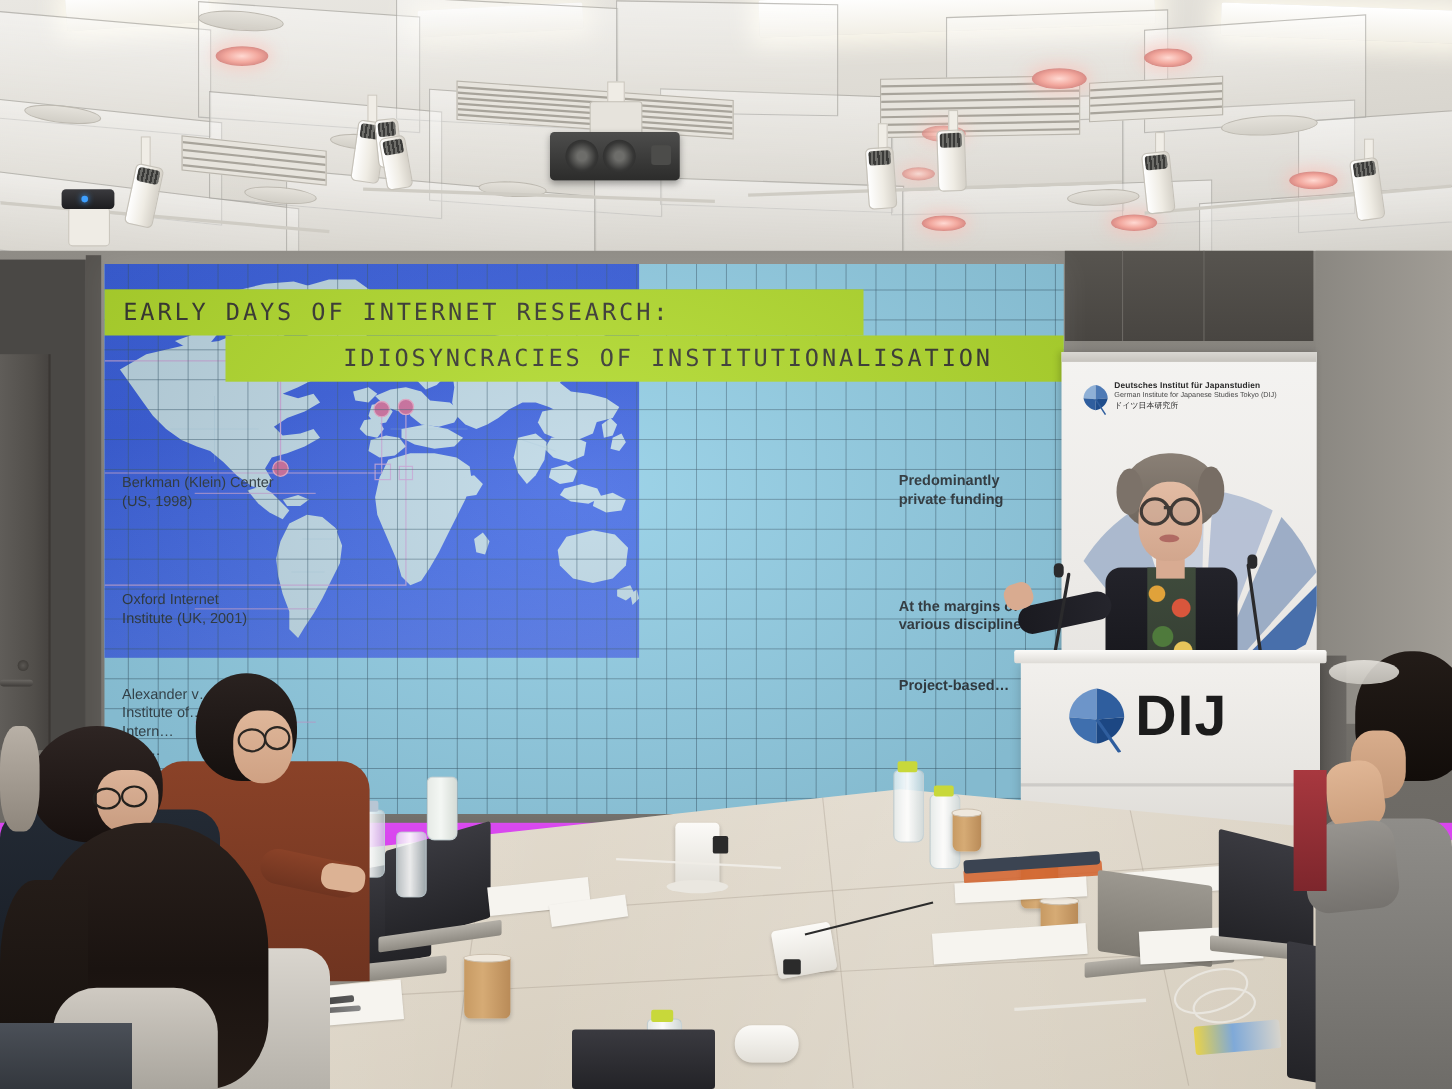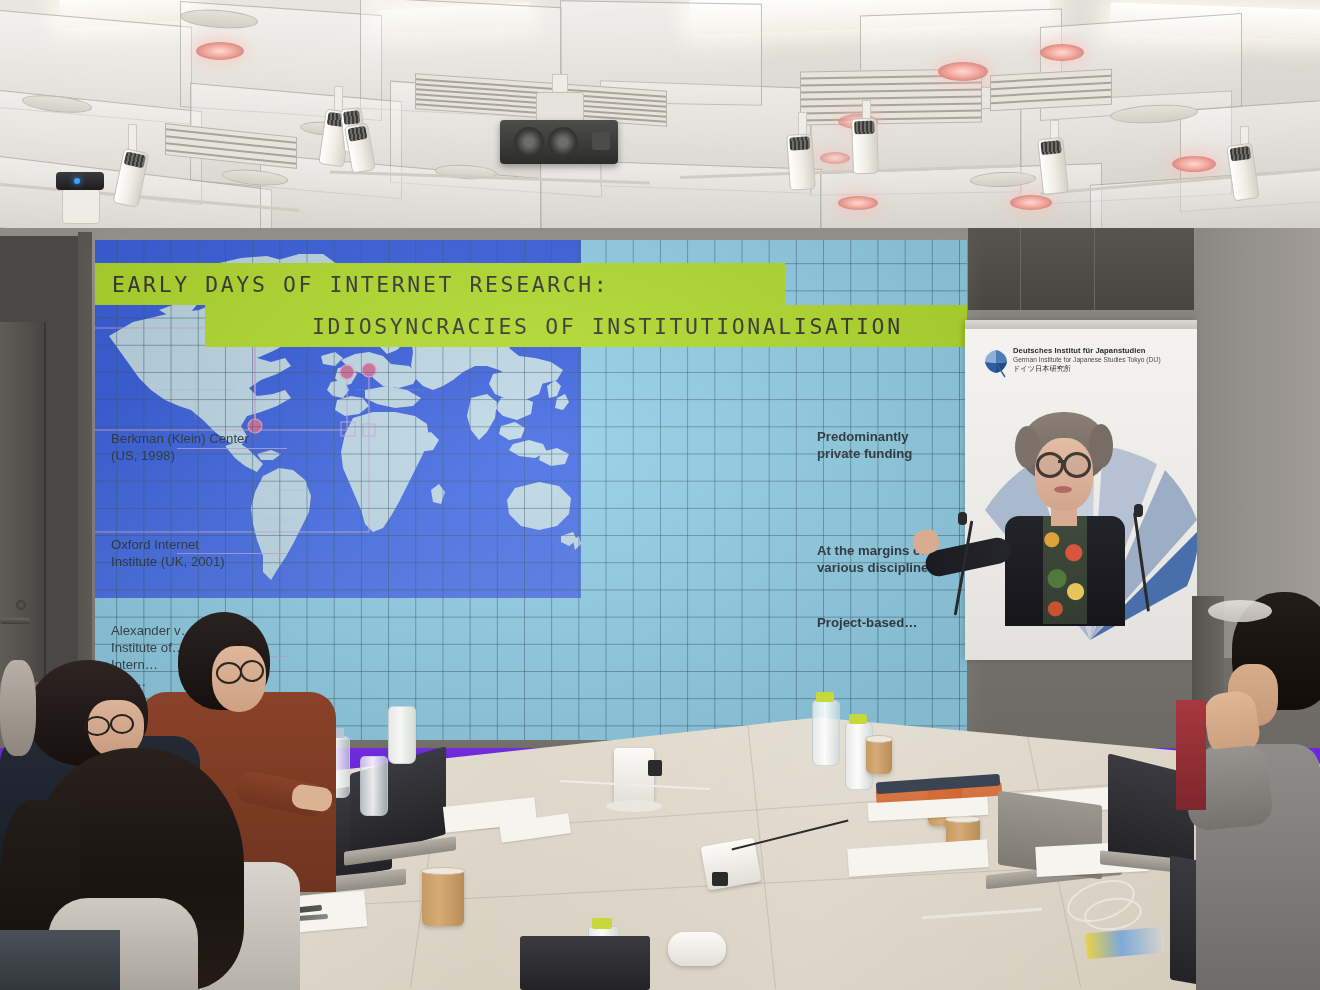--- a/index.html
+++ b/index.html
@@ -1,19 +1,19 @@
 <!DOCTYPE html>
 <html><head>
 <meta charset="utf-8">
 <style>
   html,body{margin:0;padding:0;background:#000;}
   #stage{
     position:relative;width:1320px;height:990px;overflow:hidden;
     font-family:"Liberation Sans",sans-serif;
-    background:#6d28d9;
+    background:#d946ef;
   }
   .abs{position:absolute;}
 
   
   #ceiling{left:0;top:0;width:1320px;height:232px;
     background:linear-gradient(175deg,#e9e7e2 0%,#dedbd4 45%,#cdcac3 100%);}
   .ctile{position:absolute;border:1px solid rgba(150,148,142,.55);
     background:linear-gradient(180deg,rgba(255,255,255,.42),rgba(225,222,215,.18));}
   .tube{position:absolute;background:linear-gradient(180deg,#ffffff,#f2efe6);
     box-shadow:0 0 22px 8px rgba(255,252,240,.9);border-radius:2px;}
@@ -457,20 +457,34 @@
     <div style="position:absolute;left:-72px;top:118px;width:26px;height:24px;border-radius:10px;
         background:#d9ab90;transform:rotate(-18deg);"></div>
   </div>
 
   <div class="mic" style="left:962px;top:520px;width:3px;height:96px;transform:rotate(10deg);"></div>
   <div class="micball" style="left:958px;top:512px;"></div>
   <div class="mic" style="left:1140px;top:512px;width:3px;height:100px;transform:rotate(-8deg);"></div>
   <div class="micball" style="left:1134px;top:504px;"></div>
 
   <div id="podiumSide" class="abs"></div>
+  <div id="podium" class="abs">
+    <div id="podiumTop"></div>
+    <div id="podiumSeam"></div>
+    <div id="podLogo">
+      <svg viewBox="0 0 62 62" style="width:100%;height:100%;">
+        <path d="M31 4 C17 6 6 17 6 30 L31 32 Z" fill="#6d95c9"></path>
+        <path d="M31 4 C45 6 56 17 56 30 L31 32 Z" fill="#2f5e9e"></path>
+        <path d="M6 30 C8 43 18 52 31 54 L31 32 Z" fill="#3f6fae"></path>
+        <path d="M56 30 C54 43 44 52 31 54 L31 32 Z" fill="#1c4783"></path>
+        <line x1="31" y1="32" x2="52" y2="62" stroke="#2f5e9e" stroke-width="3"></line>
+      </svg>
+    </div>
+    <div id="podDIJ">DIJ</div>
+  </div>
 
   <div id="tableShape" class="abs">
     <div id="tableSheen"></div>
     <div class="tseam" style="left:0;top:116px;width:1320px;height:1px;transform:rotate(-4deg);"></div>
     <div class="tseam" style="left:0;top:188px;width:1320px;height:1px;transform:rotate(-3deg);"></div>
     <div class="tseam" style="left:430px;top:0;width:1px;height:290px;transform:rotate(8deg);"></div>
     <div class="tseam" style="left:760px;top:0;width:1px;height:290px;transform:rotate(-6deg);"></div>
     <div class="tseam" style="left:1050px;top:0;width:1px;height:290px;transform:rotate(-12deg);"></div>
   </div>
 

